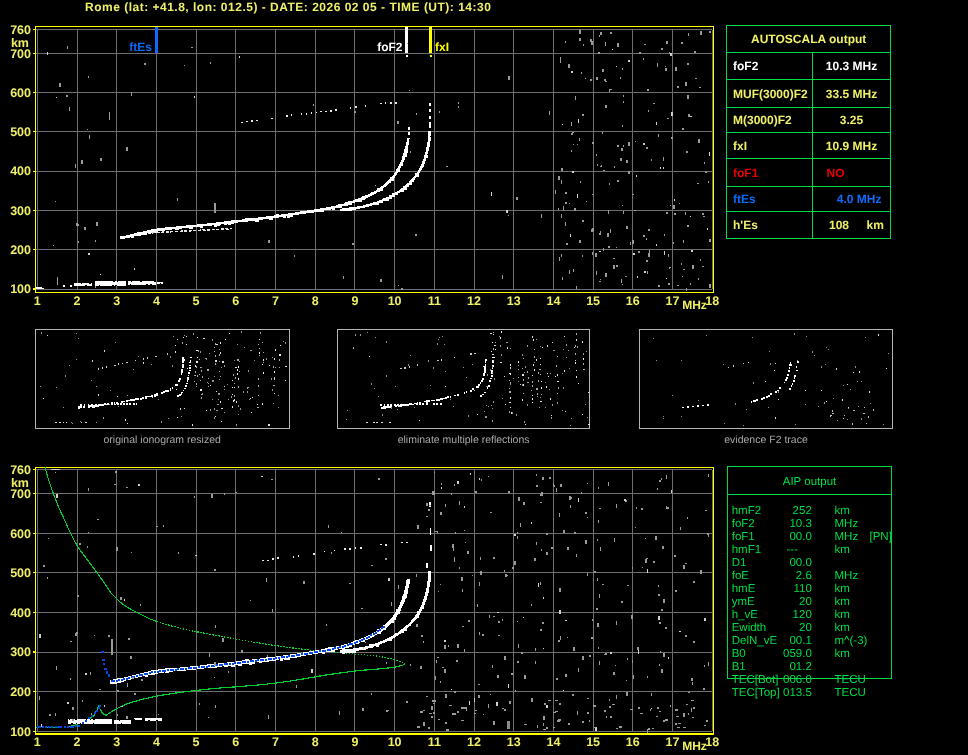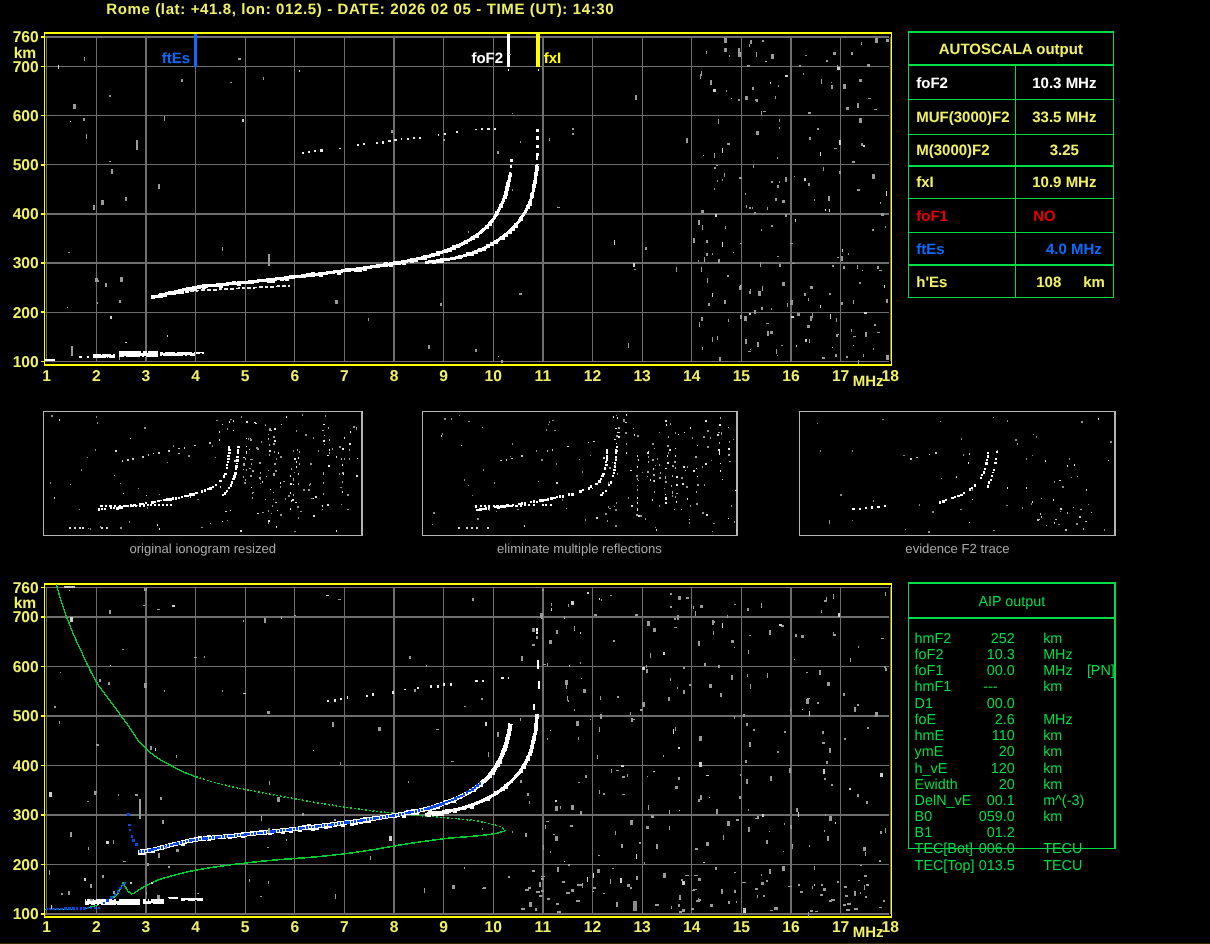--- a/index.html
+++ b/index.html
@@ -1,15 +1,15 @@
 <!DOCTYPE html>
 <html><head><meta charset="utf-8">
 <style>
 html,body{margin:0;padding:0;background:#000;}
-#wrap{position:relative;width:968px;height:755px;background:#eab308;overflow:hidden;}
+#wrap{position:relative;width:968px;height:755px;background:#c4b5fd;overflow:hidden;}
 </style></head>
 <body>
 <div id="wrap">
 <svg width="968" height="755" viewBox="0 0 968 755" shape-rendering="crispEdges" text-rendering="geometricPrecision">
 <rect x="0" y="0" width="968" height="755" fill="#000"></rect>
 <text x="85.0" y="11.0" font-family="&quot;Liberation Sans&quot;, sans-serif" font-size="12" font-weight="bold" fill="#EFEF68" text-anchor="start" letter-spacing="0.5">Rome (lat: +41.8, lon: 012.5) - DATE: 2026 02 05 - TIME (UT): 14:30</text>
 <line x1="36.0" y1="29.6" x2="711.5" y2="29.6" stroke="#6E6E6E" stroke-width="1"></line>
 <line x1="36.0" y1="53.2" x2="711.5" y2="53.2" stroke="#6E6E6E" stroke-width="1"></line>
 <line x1="36.0" y1="92.5" x2="711.5" y2="92.5" stroke="#6E6E6E" stroke-width="1"></line>
 <line x1="36.0" y1="131.8" x2="711.5" y2="131.8" stroke="#6E6E6E" stroke-width="1"></line>

